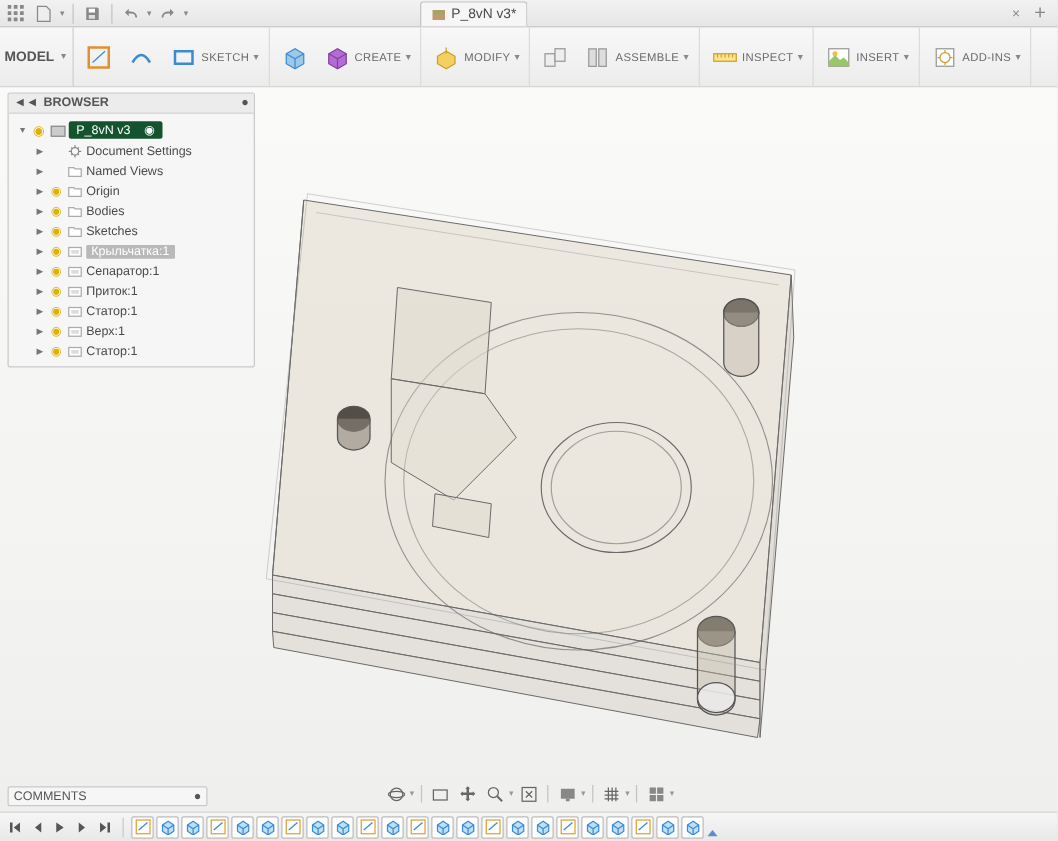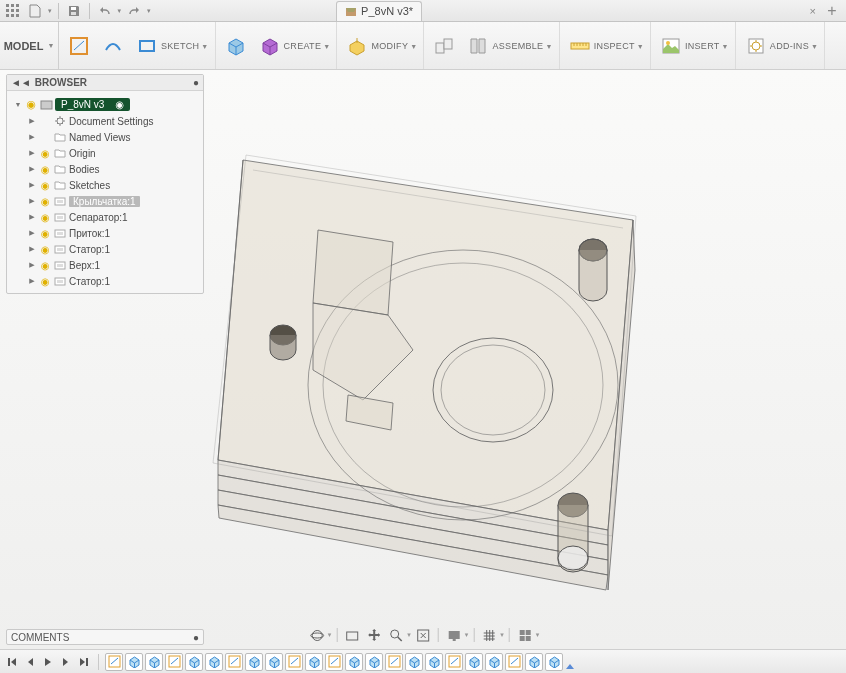--- a/index.html
+++ b/index.html
@@ -48,21 +48,21 @@
   .root-tag.sel { background:#14532d; }
   .child-group { margin-left:14px; }
   .node .lbl.selbg { background:#b9b9b9; color:#fff; padding:0 4px; border-radius:1px; }
 
   
   .canvas { flex:1; position:relative; overflow:hidden; background:linear-gradient(#fafaf9,#efefee); }
   .model { position:absolute; left:50%; top:50%; width:520px; height:500px; transform:translate(-50%,-52%); }
   .model svg { width:100%; height:100%; }
 
   
-  .comments { position:absolute; left:6px; bottom:4px; width:198px; height:16px; background:rgba(246,246,246,0.97); border:1px solid #c9c9c9; border-radius:2px; display:flex; align-items:center; gap:4px; padding:0 4px; font-size:10px; color:#555; z-index:5; }
+  .comments { position:absolute; left:6px; bottom:4px; width:160px; height:16px; background:rgba(246,246,246,0.97); border:1px solid #c9c9c9; border-radius:2px; display:flex; align-items:center; gap:4px; padding:0 4px; font-size:10px; color:#555; z-index:5; }
 
   
   .view-toolbar { position:absolute; bottom:4px; left:50%; transform:translateX(-50%); display:flex; gap:2px; align-items:center; z-index:5; }
   .vtbtn { width:20px; height:20px; display:flex; align-items:center; justify-content:center; color:#666; cursor:pointer; border-radius:2px; }
   .vtsep { width:1px; height:14px; background:#c4c4c4; margin:0 3px; }
   .vtdd { font-size:7px; color:#999; margin-left:-1px; }
 
   
   .timeline { height:24px; background:linear-gradient(#f6f6f6,#e8e8e8); border-top:1px solid #cfcfcf; display:flex; align-items:center; padding:0 4px; gap:2px; }
   .timeline .sep { width:1px; height:16px; background:#c9c9c9; margin:0 4px; }

